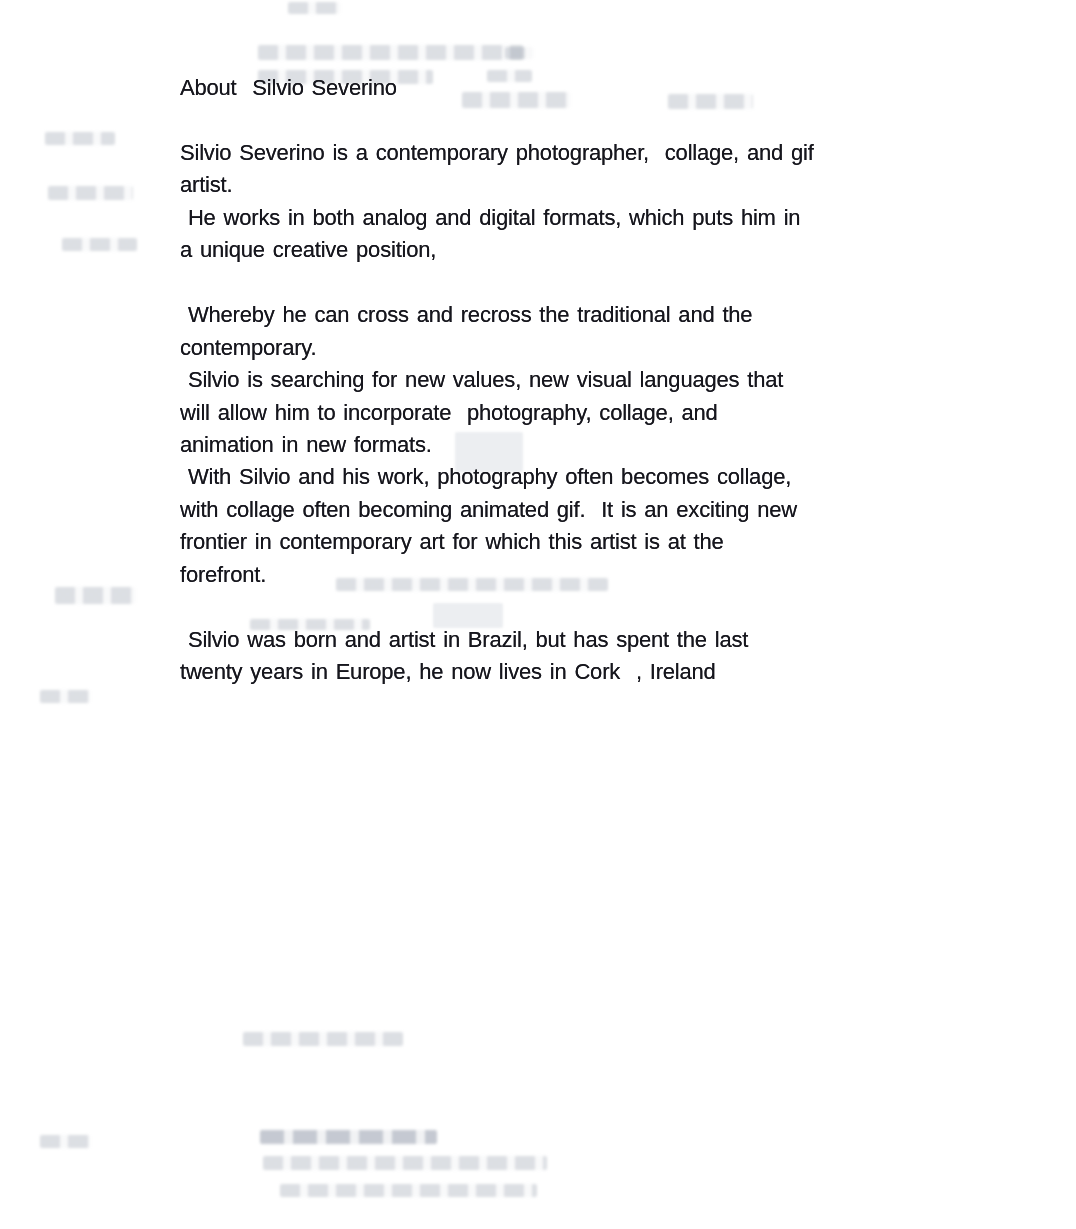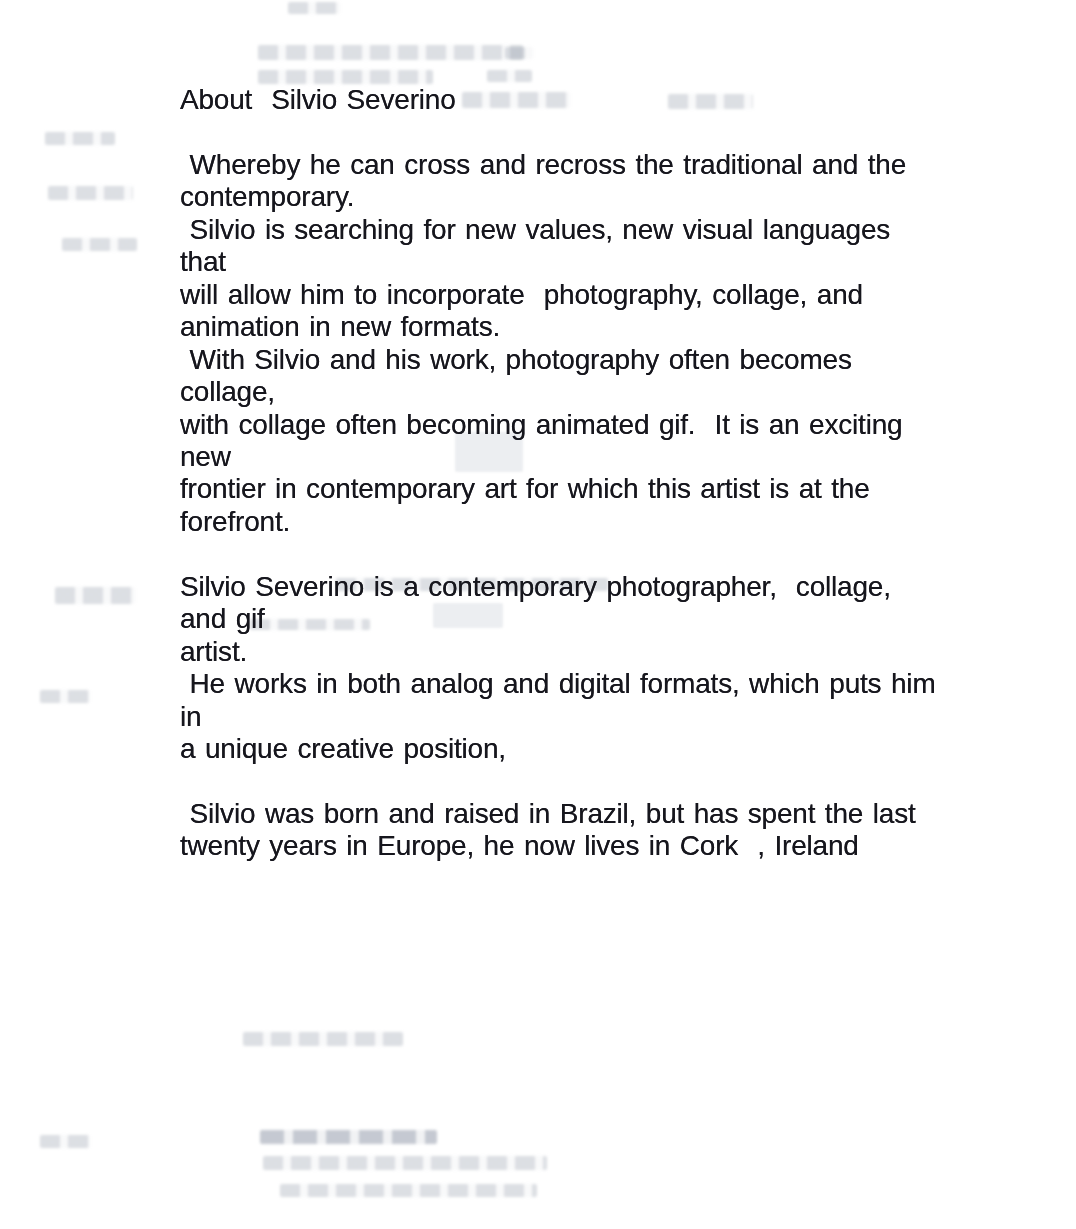--- a/index.html
+++ b/index.html
@@ -10,26 +10,25 @@
     background: #ffffff;
     overflow: hidden;
     font-family: "Liberation Sans", sans-serif;
   }
   .doc {
     position: absolute;
     left: 180px;
     top: 72px;
     width: 760px;
     color: #16161d;
-    font-size: 28px;
+    font-size: 22px;
     line-height: 32.45px;
     letter-spacing: -0.2px;
     word-spacing: 2px;
     text-shadow: 0 0 0.6px rgba(22,22,29,0.85);
-    margin-top: 12px;
   }
   .title {
     white-space: pre;
     margin: 0 0 32.45px 0;
   }
   .para {
     white-space: pre-wrap;
     margin: 0 0 32.45px 0;
   }
   
@@ -74,30 +73,30 @@
   <div class="ghost" style="left:250px; top:619px;  width:120px; height:11px;"></div>
   <div class="ghost" style="left:40px;  top:690px;  width:50px;  height:13px;"></div>
   <div class="ghost" style="left:243px; top:1032px; width:160px; height:14px;"></div>
   <div class="ghost" style="left:40px;  top:1135px; width:50px;  height:13px;"></div>
   <div class="ghost dark" style="left:260px; top:1130px; width:177px; height:14px;"></div>
   <div class="ghost" style="left:263px; top:1156px; width:284px; height:14px;"></div>
   <div class="ghost" style="left:280px; top:1184px; width:257px; height:13px;"></div>
 
   <div class="doc">
     <div class="title">About  Silvio Severino</div>
+    <div class="para">Silvio Severino is a contemporary photographer,  collage, and gif
+artist.
+ He works in both analog and digital formats, which puts him in
+a unique creative position,</div>
     <div class="para"> Whereby he can cross and recross the traditional and the
 contemporary.
  Silvio is searching for new values, new visual languages that
 will allow him to incorporate  photography, collage, and
 animation in new formats.
  With Silvio and his work, photography often becomes collage,
 with collage often becoming animated gif.  It is an exciting new
 frontier in contemporary art for which this artist is at the
 forefront.</div>
-    <div class="para">Silvio Severino is a contemporary photographer,  collage, and gif
-artist.
- He works in both analog and digital formats, which puts him in
-a unique creative position,</div>
-    <div class="para"> Silvio was born and raised in Brazil, but has spent the last
+    <div class="para"> Silvio was born and artist in Brazil, but has spent the last
 twenty years in Europe, he now lives in Cork  , Ireland</div>
   </div>
 
 </div>
 
 </body></html>

